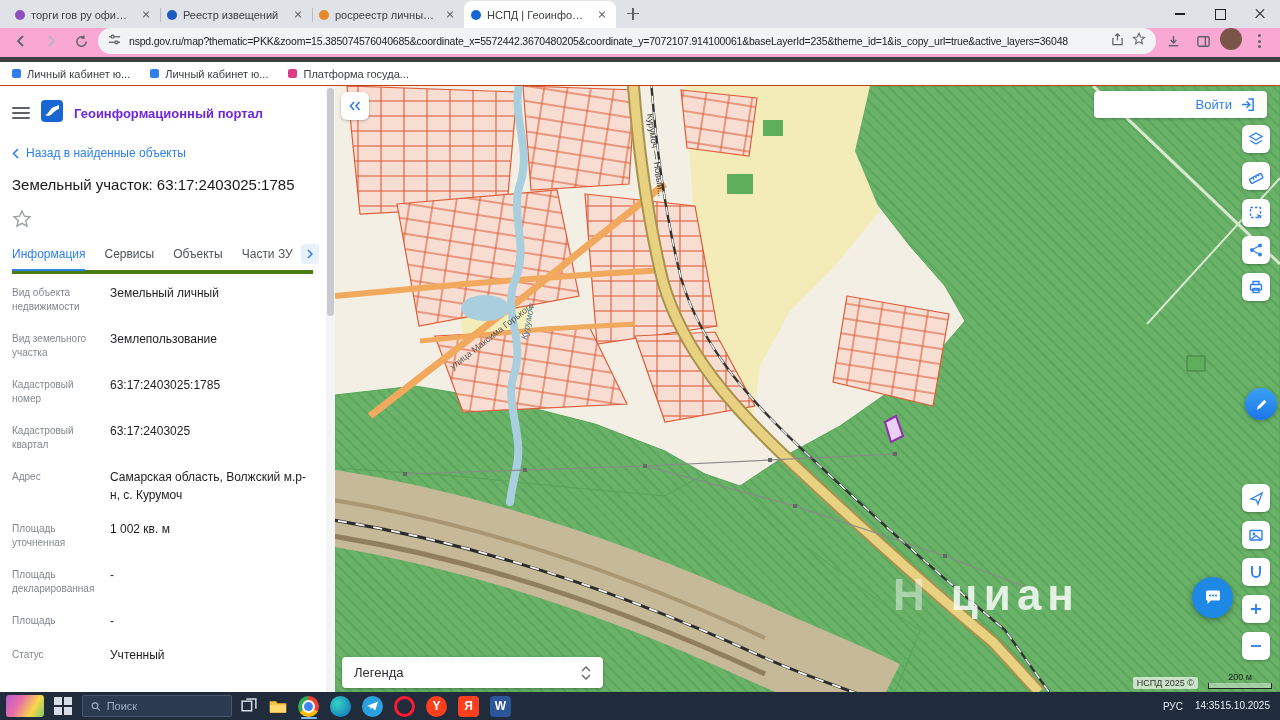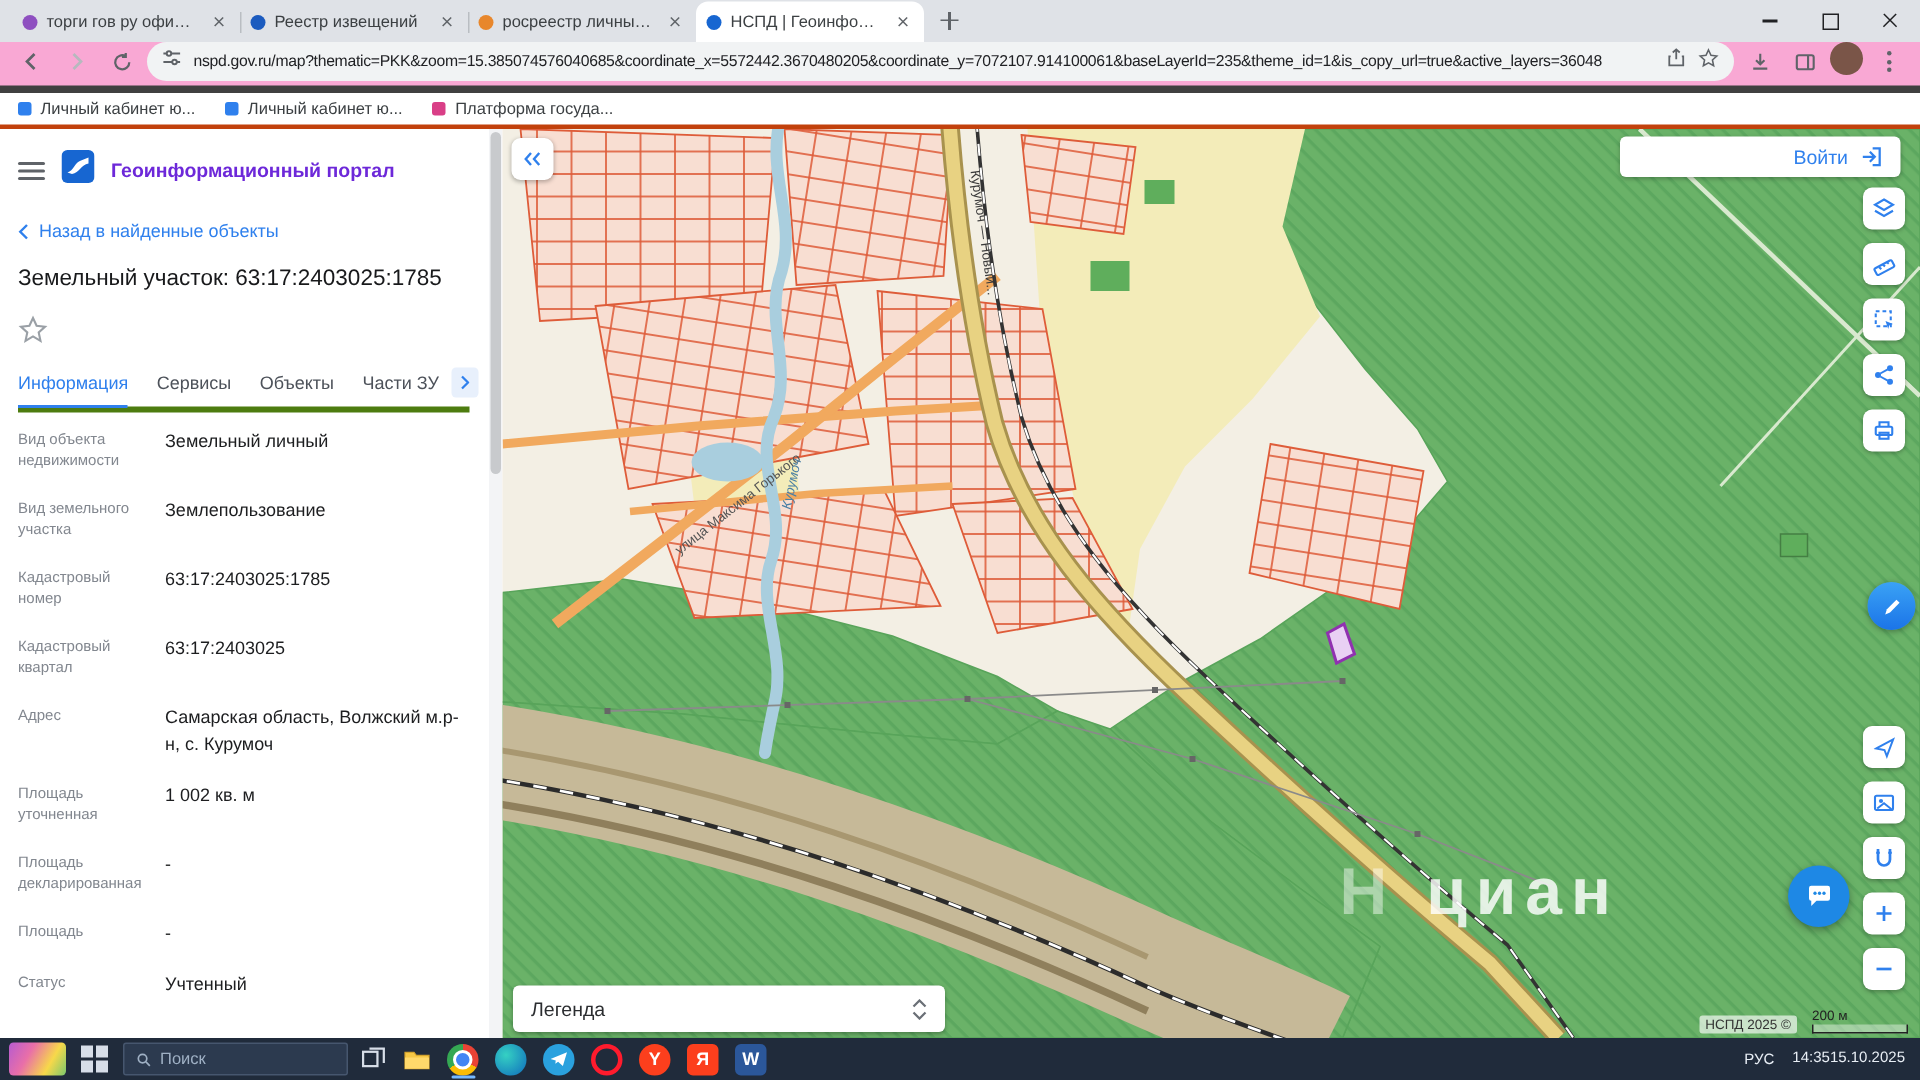--- a/index.html
+++ b/index.html
@@ -32,21 +32,21 @@
 
   .navbar{height:34px;background:#f9a8d4;display:flex;padding:0 8px;gap:4px;border-bottom:5px solid #404040}
   .nav-ic{width:26px;height:26px;display:flex;align-items:center;justify-content:center;color:#5f6368;flex:none}
   .nav-ic.dis{color:#b6b9be}
   .urlbar{flex:1;height:26px;background:#f1f3f4;border-radius:13px;display:flex;align-items:center;padding:0 10px;gap:8px;min-width:0}
   .url-text{flex:1;font-size:10.5px;color:#202124;white-space:nowrap;overflow:hidden;letter-spacing:-.2px}
   .avatar{width:22px;height:22px;border-radius:50%;background:#7a5548;flex:none}
   .menu-dots{width:18px;display:flex;flex-direction:column;align-items:center;gap:2.5px}
   .menu-dots i{width:3px;height:3px;border-radius:50%;background:#5f6368}
 
-  .bookmarksbar{height:24px;background:#fff;border-bottom:3px solid #c2410c;display:flex;align-items:center;padding:0 12px;gap:20px;font-size:11px;color:#3c4043}
+  .bookmarksbar{height:24px;background:#fff;border-bottom:1px solid #c2410c;display:flex;align-items:center;padding:0 12px;gap:20px;font-size:11px;color:#3c4043}
   .bm{display:flex;align-items:center;gap:6px}
   .bm-dot{width:9px;height:9px;border-radius:2px;flex:none}
   .b1{background:#2f80ed}.b2{background:#2f80ed}.b3{background:#d93f87}
 
   
   .content{display:flex;height:606px}
   .panel{width:335px;background:#fff;position:relative;padding:0 22px 0 12px;overflow:hidden;flex:none}
   .panel-scrollbar{position:absolute;right:0;top:0;width:9px;height:100%;background:#f3f4f6}
   .panel-thumb{position:absolute;right:1px;top:2px;width:7px;height:228px;background:#c8cacd;border-radius:4px}
   .p-header{display:flex;align-items:center;gap:11px;padding:14px 0 8px}
@@ -64,30 +64,30 @@
   .fields{margin-top:2px}
   .frow{display:flex;padding:8px 0}
   .flabel{width:98px;flex:none;font-size:10px;color:#82878f;line-height:1.4;padding-top:2px;padding-right:8px}
   .fvalue{font-size:12px;color:#1d1e20;line-height:1.5;min-width:0}
 
   
   .map{flex:1;position:relative;background:#f2eee3;overflow:hidden}
   .mapsvg{position:absolute;inset:0;display:block}
   .mbtn{width:28px;height:28px;background:#fff;border-radius:6px;box-shadow:0 1px 3px rgba(0,0,0,.28);display:flex;align-items:center;justify-content:center;color:#2f80ed}
   .collapse{position:absolute;left:6px;top:6px}
-  .login{position:absolute;top:5px;right:13px;width:187px;height:27px;background:#fff;border-radius:4px;box-shadow:0 1px 3px rgba(0,0,0,.25);display:flex;align-items:center;justify-content:flex-end;gap:8px;padding:0 12px;color:#2f80ed;font-size:13px}
+  .login{position:absolute;top:5px;right:13px;width:173px;height:27px;background:#fff;border-radius:4px;box-shadow:0 1px 3px rgba(0,0,0,.25);display:flex;align-items:center;justify-content:flex-end;gap:8px;padding:0 12px;color:#2f80ed;font-size:13px}
   .tools-top{position:absolute;top:39px;right:10px;display:flex;flex-direction:column;gap:9px}
   .tools-bottom{position:absolute;top:398px;right:10px;display:flex;flex-direction:column;gap:9px}
   .zoomcol{position:absolute;top:509px;right:10px;display:flex;flex-direction:column;gap:9px}
   .draw-fab{position:absolute;top:302px;right:3px;width:32px;height:32px;border-radius:50%;background:linear-gradient(180deg,#3aa2f5,#1b74e8);box-shadow:0 1px 4px rgba(0,0,0,.35);display:flex;align-items:center;justify-content:center}
   .chat-fab{position:absolute;top:491px;right:47px;width:41px;height:41px;border-radius:50%;background:#1e88e5;box-shadow:0 2px 6px rgba(0,0,0,.35);display:flex;align-items:center;justify-content:center}
-  .legend{position:absolute;left:7px;top:571px;width:288px;height:31px;background:#fff;border-radius:4px;box-shadow:0 1px 3px rgba(0,0,0,.3);display:flex;align-items:center;justify-content:space-between;padding:0 12px;font-size:13px;color:#2b2d30}
+  .legend{position:absolute;left:7px;top:571px;width:261px;height:31px;background:#fff;border-radius:4px;box-shadow:0 1px 3px rgba(0,0,0,.3);display:flex;align-items:center;justify-content:space-between;padding:0 12px;font-size:13px;color:#2b2d30}
   .attrib-wrap{position:absolute;right:8px;bottom:3px;display:flex;align-items:flex-end;gap:10px}
   .attrib{font-size:9px;color:#333;background:rgba(255,255,255,.65);padding:1px 4px;border-radius:2px}
-  .scale{display:flex;flex-direction:column;align-items:flex-start;font-size:9px;color:#222;gap:1px}
+  .scale{display:flex;flex-direction:column;align-items:center;font-size:9px;color:#222;gap:1px}
   .scale-bar{width:64px;height:6px;border:1.5px solid #222;border-top:none;background:rgba(255,255,255,.4)}
   .wm{position:absolute;left:558px;top:484px;color:rgba(255,255,255,.82);pointer-events:none;text-align:center}
   .wm-1{font-size:44px;font-weight:bold;letter-spacing:6px;display:flex;align-items:baseline;gap:20px;justify-content:center}
   .wm-prefix{opacity:.55}
   .wm-2{font-size:19px;color:rgba(255,255,255,.7);letter-spacing:2px;margin-top:2px}
 
   
   .taskbar{height:28px;background:#202b3b;display:flex;align-items:center;padding:0 6px;gap:9px}
   .widget-thumb{width:38px;height:22px;border-radius:3px;background:linear-gradient(120deg,#b65bd0 0%,#e96fa8 35%,#f7d84a 70%,#7bc86c 100%);flex:none}
   .start{width:20px;height:20px;display:grid;grid-template-columns:8px 8px;grid-template-rows:8px 8px;gap:2px;align-content:center;justify-content:center}

